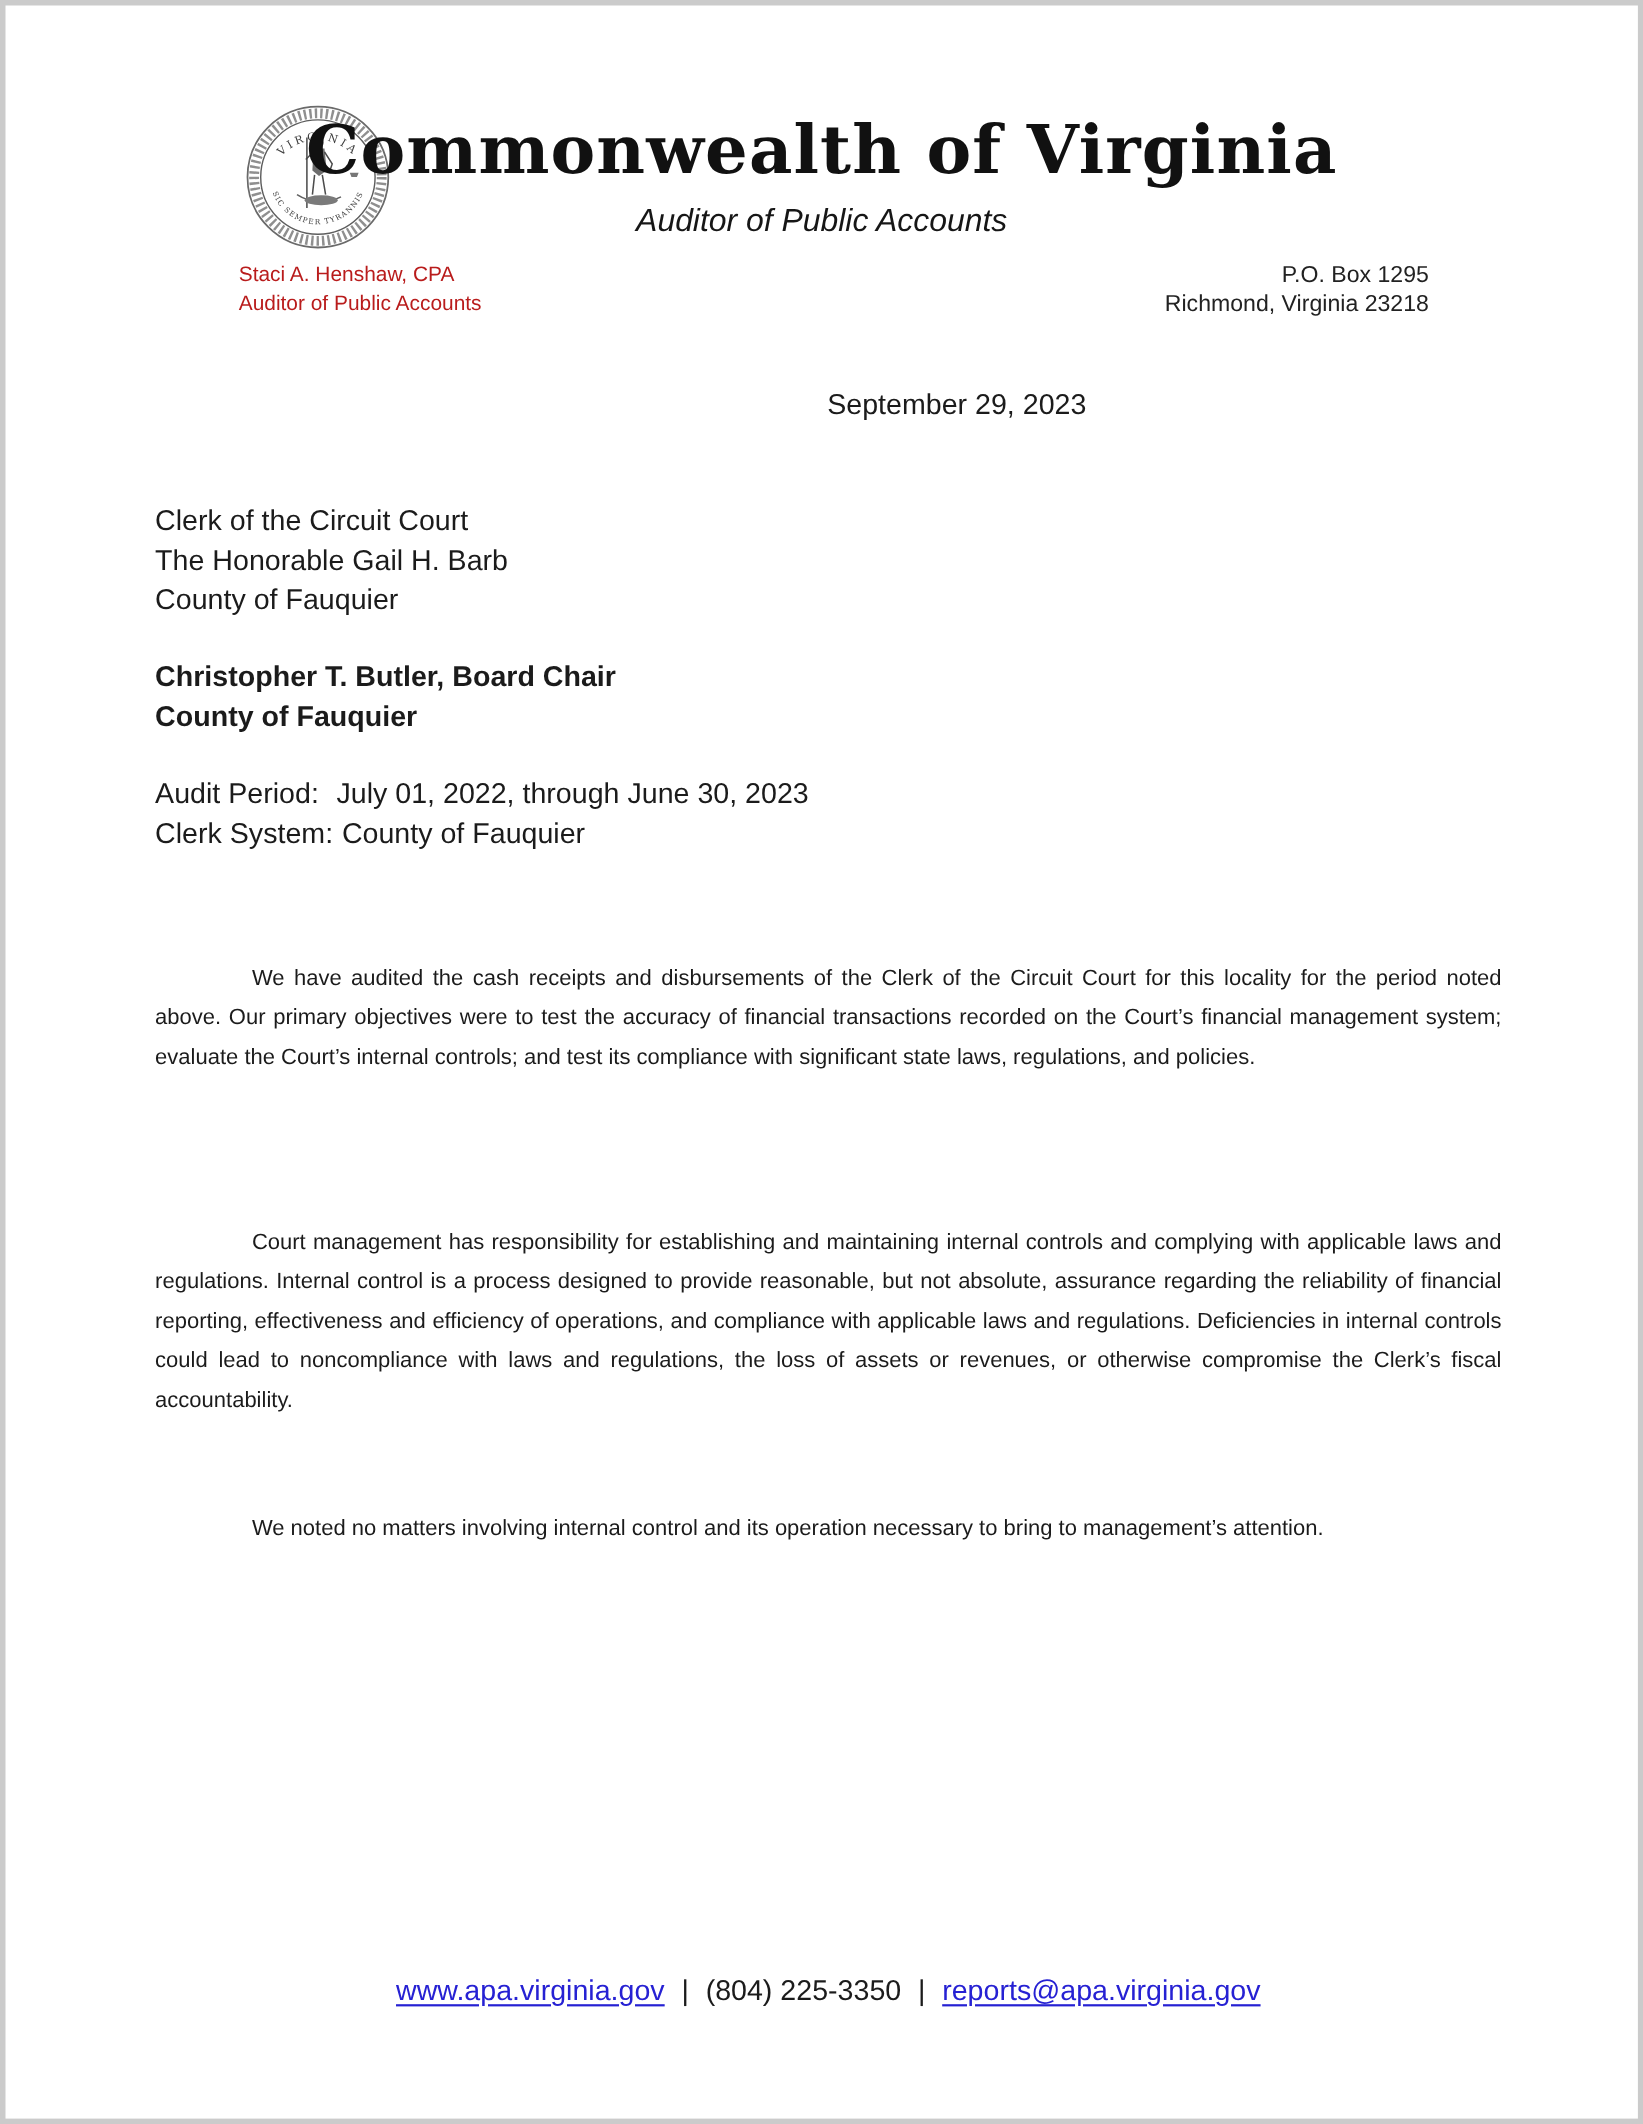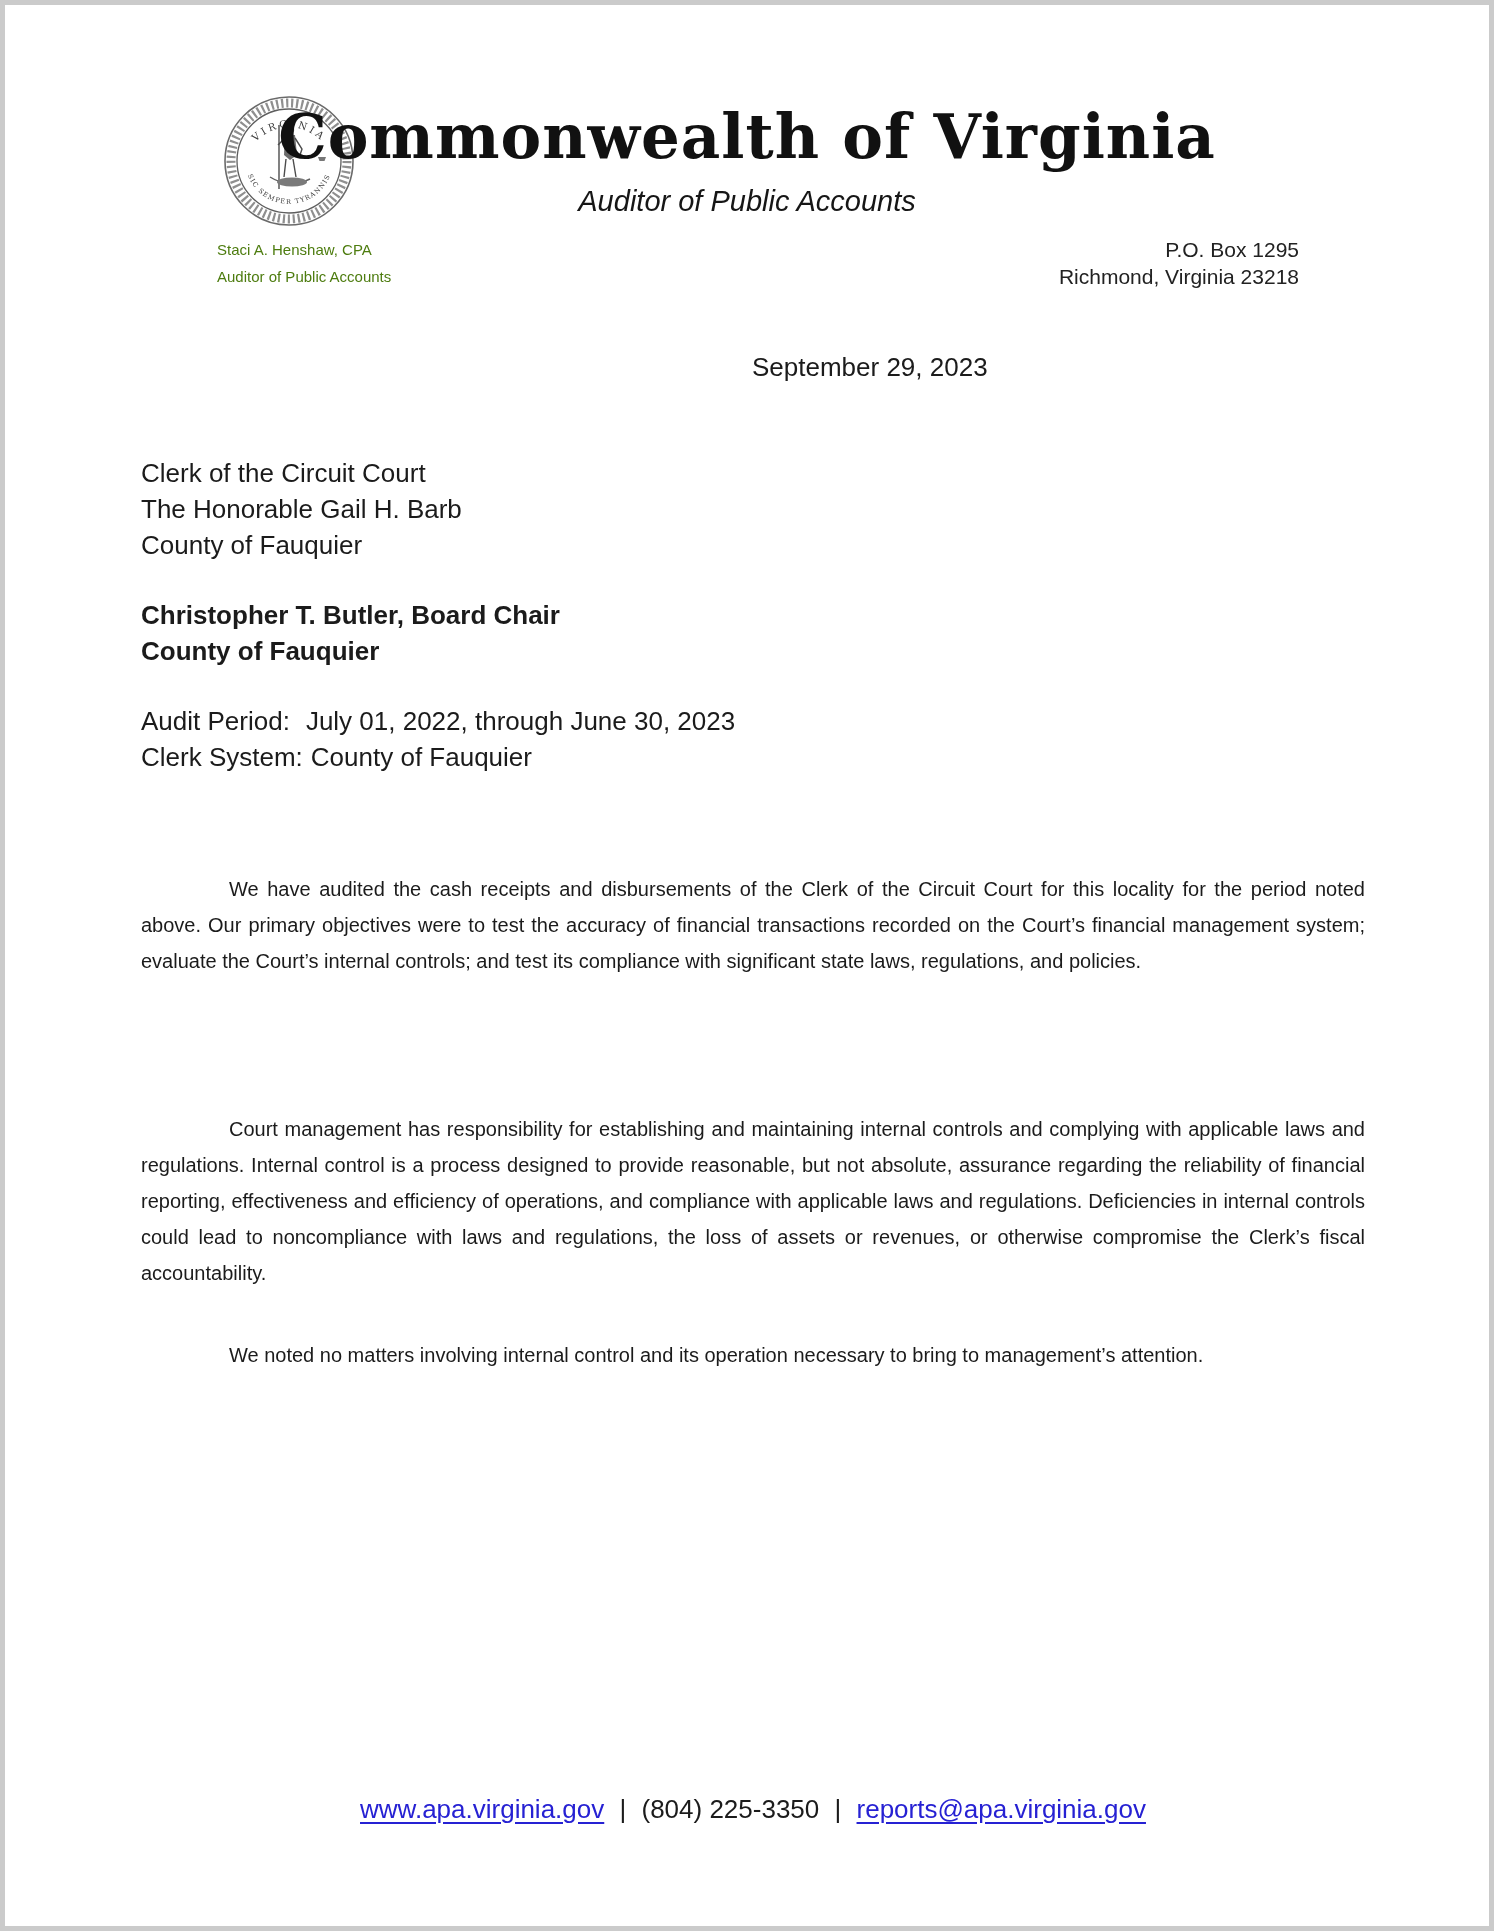--- a/index.html
+++ b/index.html
@@ -34,23 +34,23 @@
     position: absolute;
     left: 0; right: 0; top: 180px;
     text-align: center;
     font-style: italic;
     font-size: 29px;
     color: #161616;
   }
   .contact-left {
     position: absolute;
     left: 212px; top: 231px;
-    font-size: 15px;
+    font-size: 19px;
     line-height: 27px;
-    color: #4d7c0f;
+    color: #b91c1c;
   }
   .contact-right {
     position: absolute;
     right: 190px; top: 231px;
     text-align: right;
     font-size: 21px;
     line-height: 27px;
     color: #222222;
   }
   
@@ -71,21 +71,21 @@
     left: 136px;
     width: 1224px;
     font-size: 20px;
     line-height: 36px;
     text-align: justify;
     text-indent: 88px;
     color: #1b1b1b;
   }
   .para-1 { top: 846px; }
   .para-2 { top: 1086px; }
-  .para-3 { top: 1312px; }
+  .para-3 { top: 1346px; }
   .section-heading {
     position: absolute;
     left: 136px; top: 1026px;
     font-size: 26px;
     line-height: 36px;
     text-decoration: underline;
     text-underline-offset: 4px;
   }
   
   .footer {

